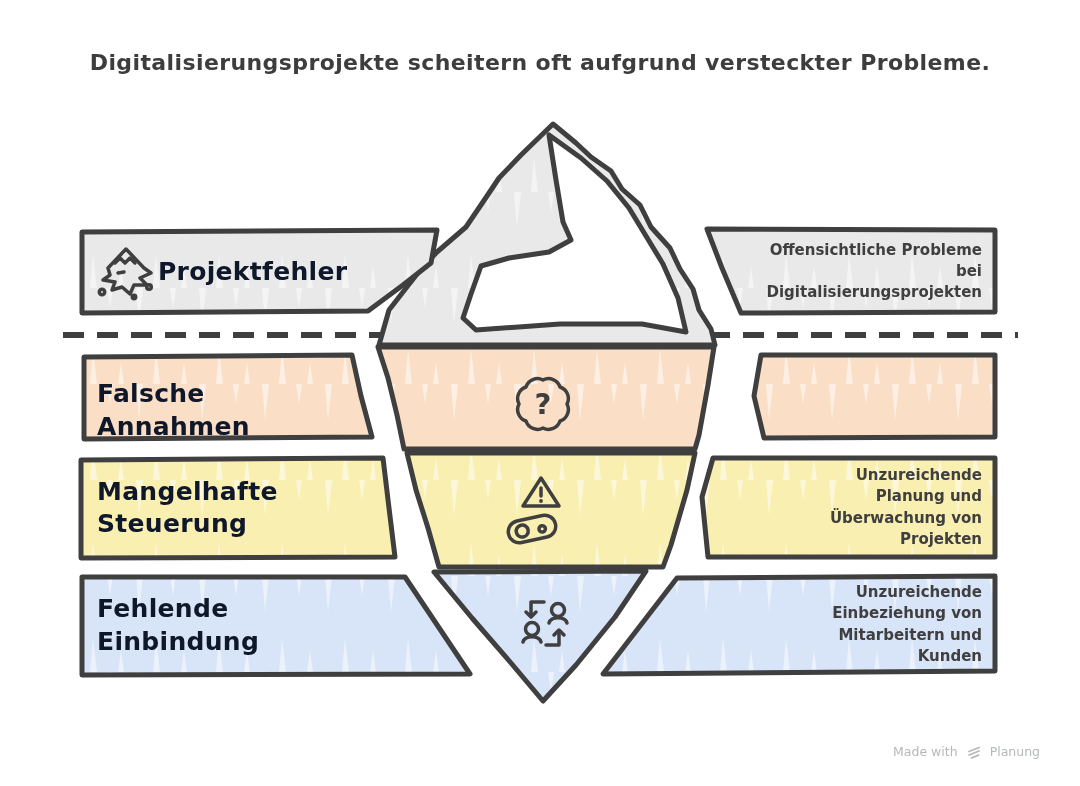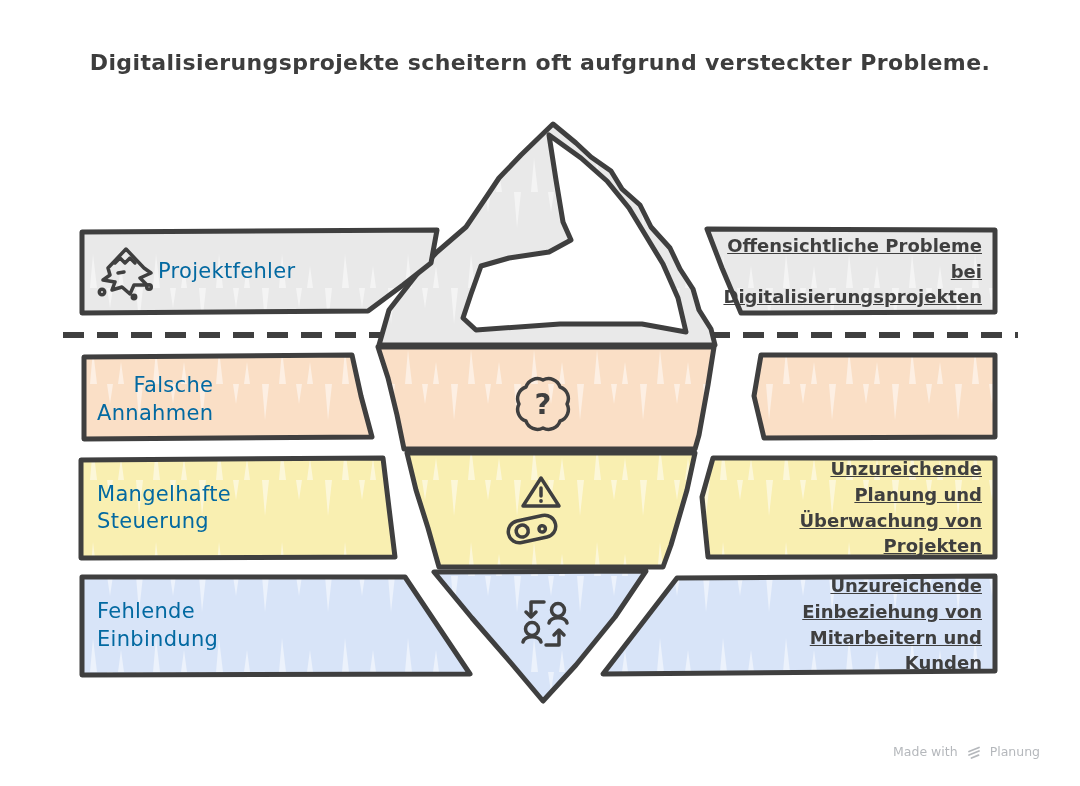--- a/index.html
+++ b/index.html
@@ -11,27 +11,27 @@
     position:absolute;left:0;right:0;top:50px;text-align:center;
     font-size:22px;font-weight:700;letter-spacing:.4px;color:#3d3d3d;
   }
   svg.scene{position:absolute;left:0;top:0;}
   .outline{stroke-width:5;stroke-linejoin:round;stroke-linecap:round;}
   .water{stroke-width:6;stroke-dasharray:21 13;fill:none;}
   .icon{fill:none;stroke-width:3.5;stroke-linecap:round;stroke-linejoin:round;}
   .icon .fillDot{fill:#3f3f3f;stroke:none;}
   .row-label{
     position:absolute;display:flex;align-items:center;
-    font-size:21px;font-weight:400;line-height:1.3;letter-spacing:.3px;
-    white-space:pre-line;color:#0369a1;
+    font-size:25px;font-weight:700;line-height:1.3;letter-spacing:.3px;
+    white-space:pre-line;color:#0f172a;
   }
   .row-desc{
     position:absolute;display:flex;align-items:center;justify-content:flex-end;
-    text-align:right;font-size:18px;font-weight:700;line-height:1.42;
-    white-space:pre-line;color:#3f3f3f;text-decoration:underline;
+    text-align:right;font-size:15px;font-weight:700;line-height:1.42;
+    white-space:pre-line;color:#3f3f3f;
   }
   .footer{
     position:absolute;right:40px;top:744px;display:flex;align-items:center;gap:9px;
     font-size:12.5px;color:#b5b8bc;font-weight:400;
   }
 </style>
 </head>
 <body>
 
 <div class="canvas">
@@ -120,21 +120,21 @@
       <circle cx="13" cy="-14" r="6.5"></circle>
       <path d="M4,-1 C6,-8 20,-8 22,-1"></path>
       <circle cx="-13" cy="5" r="6.5"></circle>
       <path d="M-22,18 C-20,11 -6,11 -4,18"></path>
       <path d="M1,21 L14,21 L14,7"></path>
       <path d="M9,11 L14,6 L19,11"></path>
     </g>
   </svg>
 
   <div class="row-label" style="left:158px;top:232px;height:80px;">Projektfehler</div>
-  <div class="row-label" style="left:97px;top:359px;height:81px;text-align:right;">Falsche
+  <div class="row-label" style="left:97px;top:370px;height:81px;">Falsche
 Annahmen</div>
   <div class="row-label" style="left:97px;top:577px;height:97px;">Fehlende
 Einbindung</div>
   <div class="row-label" style="left:97px;top:459px;height:98px;">Mangelhafte
 Steuerung</div>
 
   <div class="row-desc" style="right:98px;top:230px;height:83px;width:250px;">Offensichtliche Probleme
 bei
 Digitalisierungsprojekten</div>
   <div class="row-desc" style="right:98px;top:458px;height:99px;width:250px;">Unzureichende

